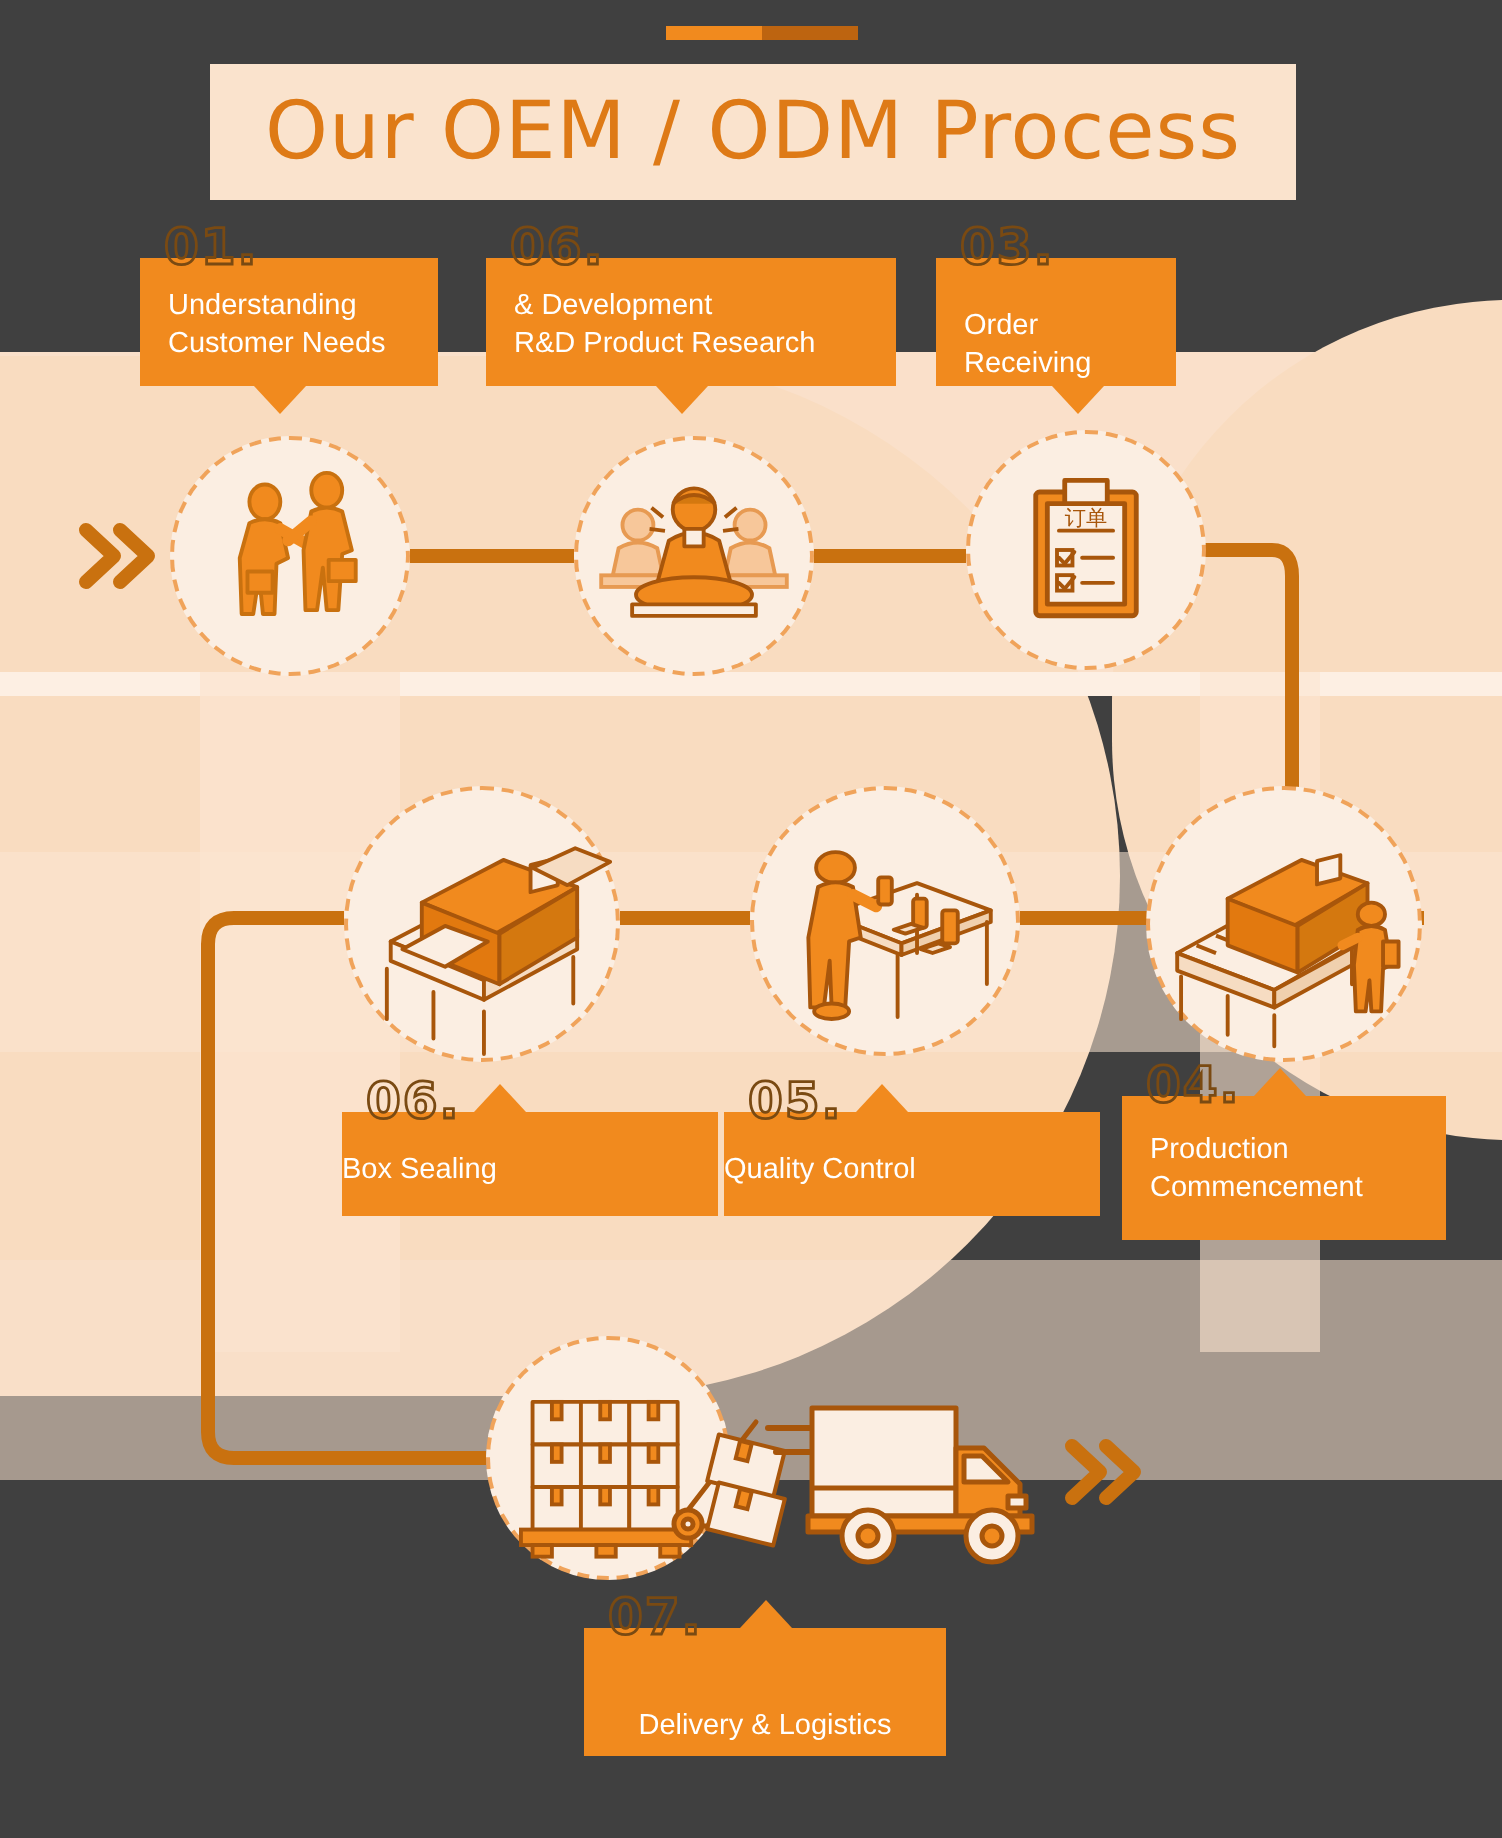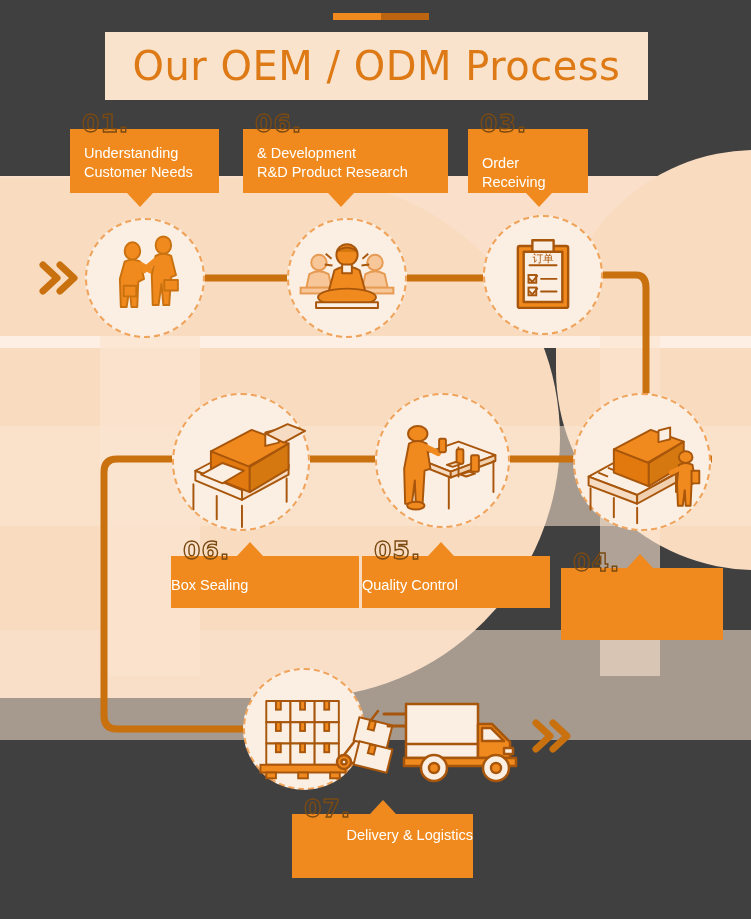--- a/index.html
+++ b/index.html
@@ -276,22 +276,26 @@
         <path d="M76 70 v24 l36 -22 v-24 z" fill="#D4780F"></path>
         <rect x="86" y="58" width="12" height="12" fill="#FBEEE2" transform="skewY(-14)"></rect>
         <ellipse cx="114" cy="64" rx="7" ry="6" fill="#F18A1E"></ellipse>
         <path d="M107 72 q7 -4 14 0 l3 18 -4 2 -1 22 h-5 l-1 -16 -2 16 h-5 l-1 -24 z" fill="#F18A1E"></path>
         <path d="M107 76 l-8 4" stroke="#F18A1E" stroke-width="5" stroke-linecap="round" fill="none"></path>
         <rect x="120" y="78" width="8" height="13" fill="#F18A1E"></rect>
       </g>
     </svg>
   </div>
 
-  <div class="label" style="left:561px;top:568px;width:162px;height:72px">
+  <div class="label" style="left:561px;top:548px;width:162px;height:72px">
     <div class="num">04.</div>
+    <div class="txt" style="top:18px">
+      <div>Production</div>
+      <div>Commencement</div>
+    </div>
     <div class="tip-up" style="left:66px"></div>
   </div>
 
   <div class="circle" style="left:243px;top:668px;width:122px;height:122px">
     <svg viewBox="0 0 122 122">
       <g stroke="#A8560B" stroke-width="2" fill="#FBEEE2" stroke-linejoin="round">
         <rect x="22" y="32" width="25" height="22"></rect>
         <rect x="47" y="32" width="25" height="22"></rect>
         <rect x="72" y="32" width="25" height="22"></rect>
         <rect x="22" y="54" width="25" height="22"></rect>
@@ -355,19 +359,19 @@
       <circle cx="34" cy="74" r="13" fill="#FBEEE2"></circle>
       <circle cx="34" cy="74" r="5" fill="#F18A1E"></circle>
       <circle cx="96" cy="74" r="13" fill="#FBEEE2"></circle>
       <circle cx="96" cy="74" r="5" fill="#F18A1E"></circle>
       <rect x="104" y="54" width="9" height="6" fill="#FBEEE2"></rect>
     </g>
   </svg>
 
   <div class="label" style="left:292px;top:814px;width:181px;height:64px">
     <div class="num">07.</div>
-    <div class="txt" style="top:12px;text-align:right;left:0;right:0">
+    <div class="txt" style="top:40px;text-align:center;left:0;right:0">
       <div>Delivery &amp; Logistics</div>
     </div>
     <div class="tip-up" style="left:78px"></div>
   </div>
 
 </div>
 
 </body></html>

